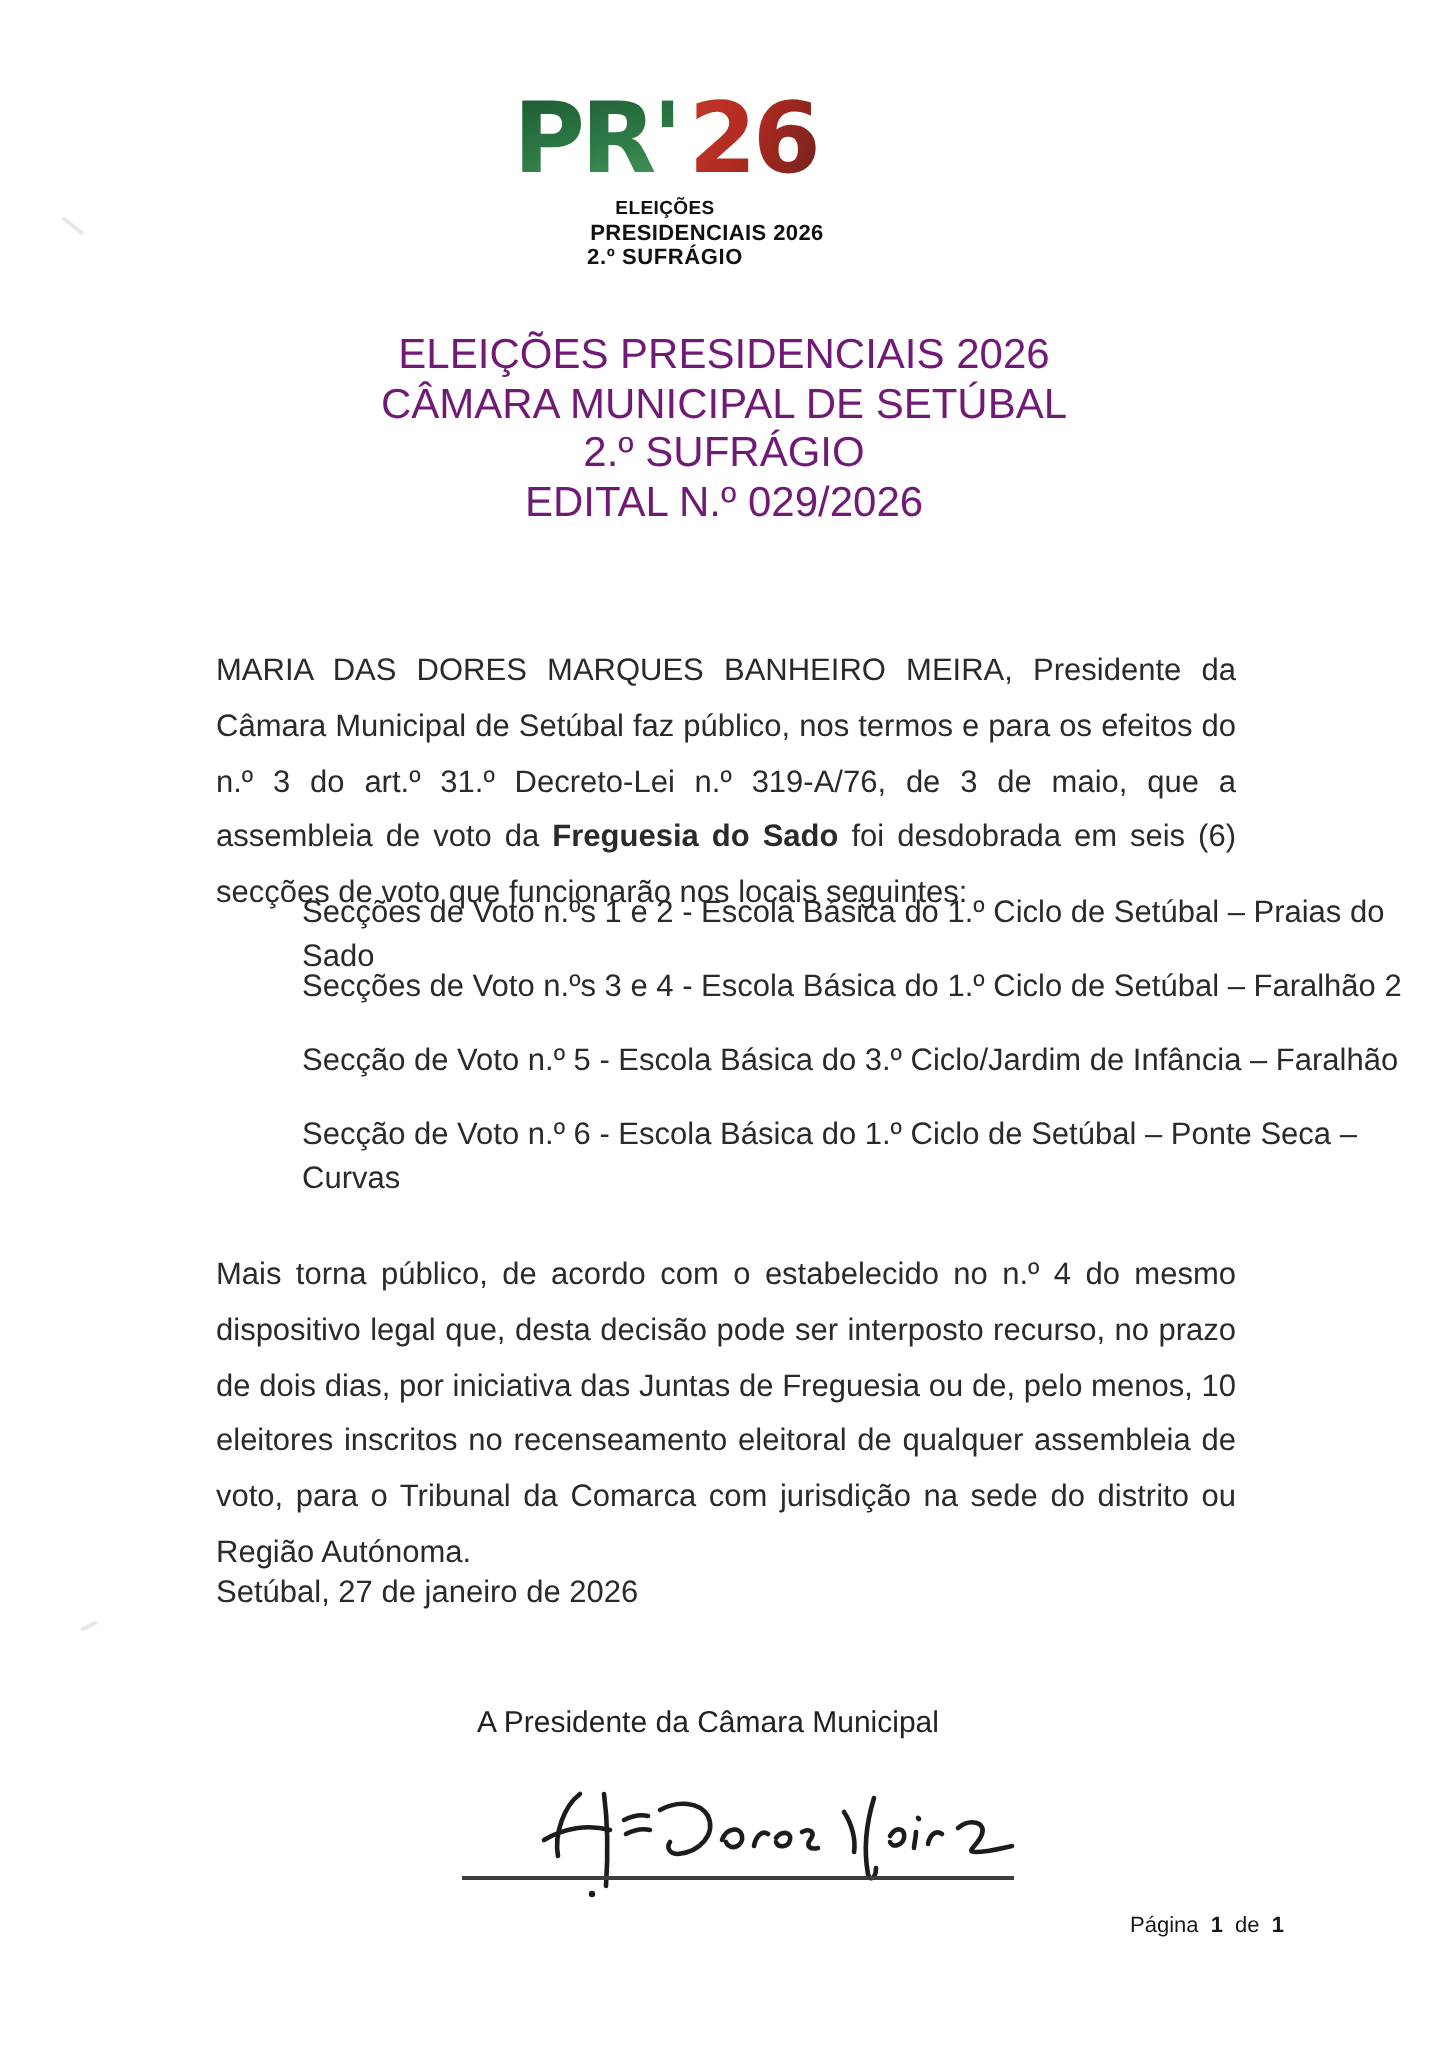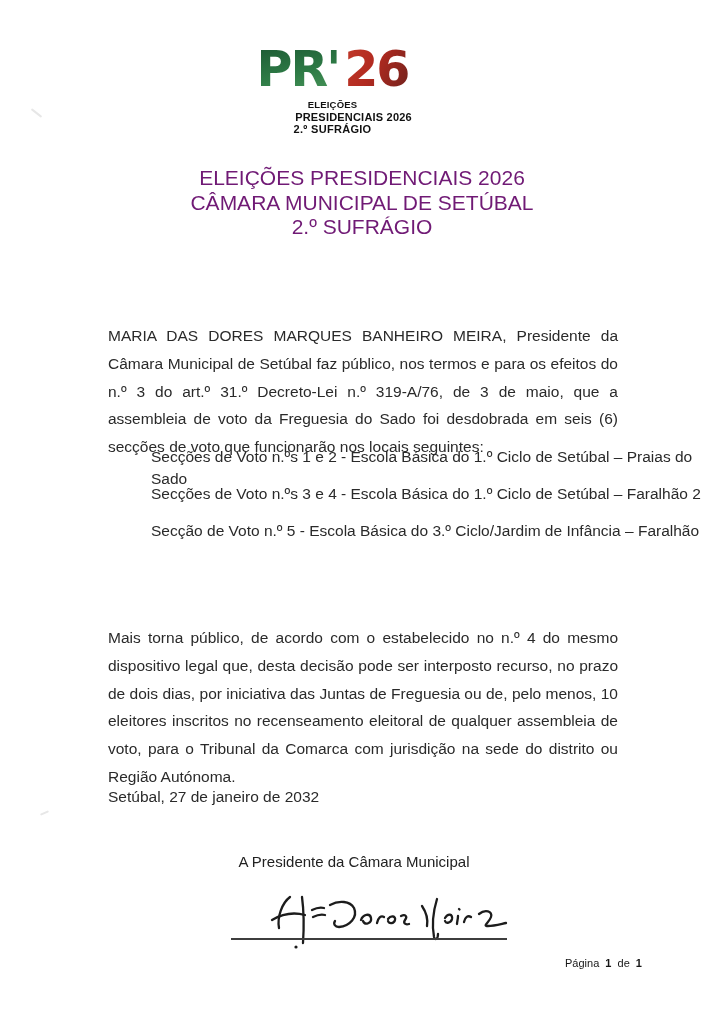--- a/index.html
+++ b/index.html
@@ -44,21 +44,21 @@
 
   
   .para {
     left: 108px; width: 510px;
     font-size: 15.5px; line-height: 27.8px;
     text-align: justify;
     color: #2a2a2a;
   }
   .para-1 { top: 322px; }
   .para-2 { top: 624px; }
-  .bold-inline { font-weight: normal; }
+  .bold-inline { font-weight: bold; }
 
   .sections { top: 446px; left: 108px; width: 560px; margin-left: 43px; }
   .section-line { font-size: 15.5px; color: #2a2a2a; height: 37px; line-height: 22px; }
 
   .date-line { top: 788px; left: 108px; font-size: 15.5px; color: #2a2a2a; }
 
   .signer-title { top: 853px; left: 92px; width: 524px; text-align: center; font-size: 15px; color: #222; }
 
   .signature-svg { top: 890px; left: 250px; }
   .signature-line { top: 938px; left: 231px; width: 276px; height: 2px; background: #3e3e3e; }
@@ -86,33 +86,35 @@
   </div>
   <div class="logo-sub logo-sub1">ELEIÇÕES</div>
   <div class="logo-sub logo-sub2">PRESIDENCIAIS 2026</div>
   <div class="logo-sub logo-sub3">2.º SUFRÁGIO</div>
 </div>
 
 <div class="abs title-block">
   <div class="title-line">ELEIÇÕES PRESIDENCIAIS 2026</div>
   <div class="title-line">CÂMARA MUNICIPAL DE SETÚBAL</div>
   <div class="title-line">2.º SUFRÁGIO</div>
+  <div class="title-line">EDITAL N.º 029/2026</div>
 </div>
 
 <div class="abs para para-1"><span>MARIA DAS DORES MARQUES BANHEIRO MEIRA, Presidente da Câmara Municipal de Setúbal faz público, nos termos e para os efeitos do n.º 3 do art.º 31.º Decreto-Lei n.º 319-A/76, de 3 de maio, que a assembleia de voto da </span><span class="bold-inline">Freguesia do Sado</span><span> foi desdobrada em seis (6) secções de voto que funcionarão nos locais seguintes:</span></div>
 
 <div class="abs sections">
   <div class="section-line">Secções de Voto n.ºs 1 e 2 - Escola Básica do 1.º Ciclo de Setúbal – Praias do Sado</div>
   <div class="section-line">Secções de Voto n.ºs 3 e 4 - Escola Básica do 1.º Ciclo de Setúbal – Faralhão 2</div>
   <div class="section-line">Secção de Voto n.º 5 - Escola Básica do 3.º Ciclo/Jardim de Infância – Faralhão</div>
+  <div class="section-line">Secção de Voto n.º 6 - Escola Básica do 1.º Ciclo de Setúbal – Ponte Seca – Curvas</div>
 </div>
 
 <div class="abs para para-2">Mais torna público, de acordo com o estabelecido no n.º 4 do mesmo dispositivo legal que, desta decisão pode ser interposto recurso, no prazo de dois dias, por iniciativa das Juntas de Freguesia ou de, pelo menos, 10 eleitores inscritos no recenseamento eleitoral de qualquer assembleia de voto, para o Tribunal da Comarca com jurisdição na sede do distrito ou Região Autónoma.</div>
 
-<div class="abs date-line">Setúbal, 27 de janeiro de 2032</div>
+<div class="abs date-line">Setúbal, 27 de janeiro de 2026</div>
 
 <div class="abs signer-title">A Presidente da Câmara Municipal</div>
 
 <svg class="abs signature-svg" width="260" height="62" viewBox="0 0 260 62" fill="none">
   <g stroke="#1c1c1c" stroke-width="2.3" stroke-linecap="round" fill="none">
 
     <path d="M 40 7 C 32 13, 27 27, 29 38"></path>
     <path d="M 22 30 C 32 24, 44 22, 55 25"></path>
     <path d="M 52 7 C 54 22, 54 38, 53 53"></path>
 

